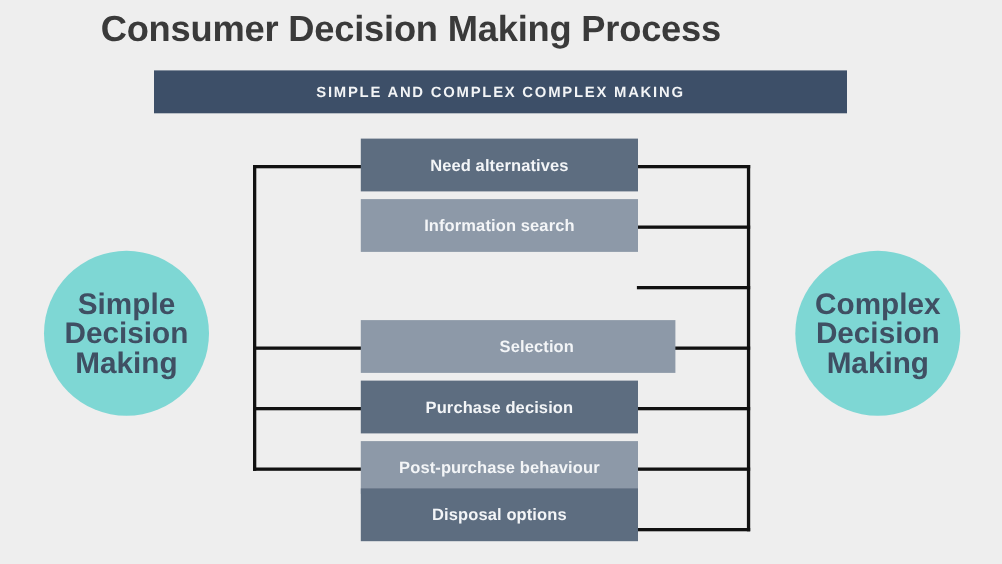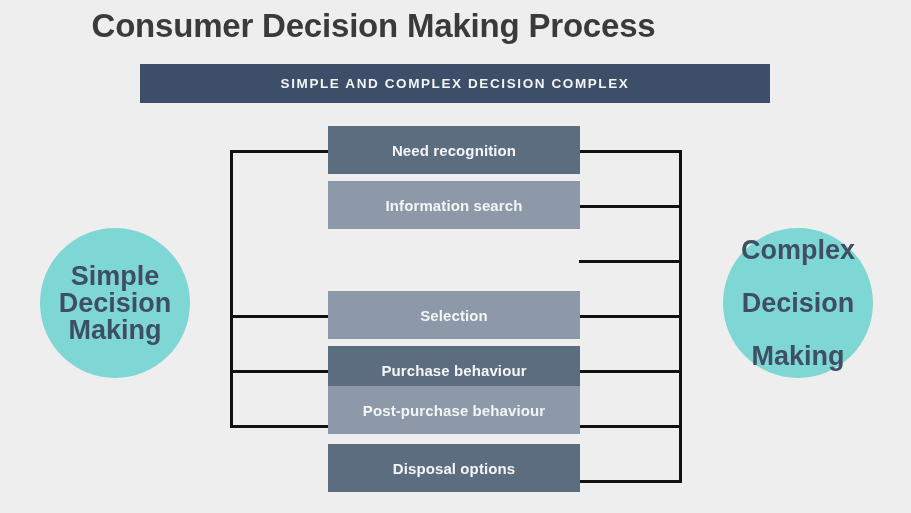--- a/index.html
+++ b/index.html
@@ -103,31 +103,31 @@
     z-index: 4;
   }
   .circle .circle-line {
     font-size: 27px;
     font-weight: bold;
     color: #3f4f63;
     line-height: 27px;
     white-space: nowrap;
   }
   #circle-simple  { left: 40px;  top: 228px; }
-  #circle-complex { left: 723px; top: 228px; gap: 26px; }
+  #circle-complex { left: 723px; top: 228px; }
 </style>
 </head>
 <body>
 
 <div id="canvas">
 
   <div class="page-title">Consumer Decision Making Process</div>
 
   <div class="subtitle-bar">
-    <span class="subtitle-text">SIMPLE AND COMPLEX DECISION COMPLEX</span>
+    <span class="subtitle-text">SIMPLE AND COMPLEX COMPLEX MAKING</span>
   </div>
 
   <div class="conn conn-v" style="left:230px; top:150px; height:278px;"></div>
 
   <div class="conn conn-h" style="left:230px; top:150px; width:100px;"></div>
 
   <div class="conn conn-h" style="left:230px; top:315px; width:100px;"></div>
 
   <div class="conn conn-h" style="left:230px; top:370px; width:100px;"></div>
 
@@ -136,32 +136,32 @@
   <div class="conn conn-v" style="left:679px; top:150px; height:333px;"></div>
   <div class="conn conn-h" style="left:579px; top:150px; width:103px;"></div>
   <div class="conn conn-h" style="left:579px; top:205px; width:103px;"></div>
   <div class="conn conn-h" style="left:579px; top:260px; width:103px;"></div>
   <div class="conn conn-h" style="left:579px; top:315px; width:103px;"></div>
   <div class="conn conn-h" style="left:579px; top:370px; width:103px;"></div>
   <div class="conn conn-h" style="left:579px; top:425px; width:103px;"></div>
   <div class="conn conn-h" style="left:579px; top:480px; width:103px;"></div>
 
   <div class="process-box tone-dark" style="top:126px;">
-    <span class="box-label">Need recognition</span>
+    <span class="box-label">Need alternatives</span>
   </div>
   <div class="process-box tone-light" style="top:181px;justify-content:center;">
     <span class="box-label">Information search</span>
   </div>
-  <div class="process-box tone-light" style="top:291px;">
+  <div class="process-box tone-light" style="top:291px;padding-left:34px;">
     <span class="box-label">Selection</span>
   </div>
   <div class="process-box tone-dark" style="top:346px;">
-    <span class="box-label">Purchase behaviour</span>
+    <span class="box-label">Purchase decision</span>
   </div>
-  <div class="process-box tone-light" style="top:386px;text-align:center;">
+  <div class="process-box tone-light" style="top:401px;text-align:center;">
     <span class="box-label">Post-purchase behaviour</span>
   </div>
   <div class="process-box tone-dark" style="top:444px;">
     <span class="box-label">Disposal options</span>
   </div>
 
   <div class="circle" id="circle-simple">
     <span class="circle-line">Simple</span>
     <span class="circle-line">Decision</span>
     <span class="circle-line">Making</span>

